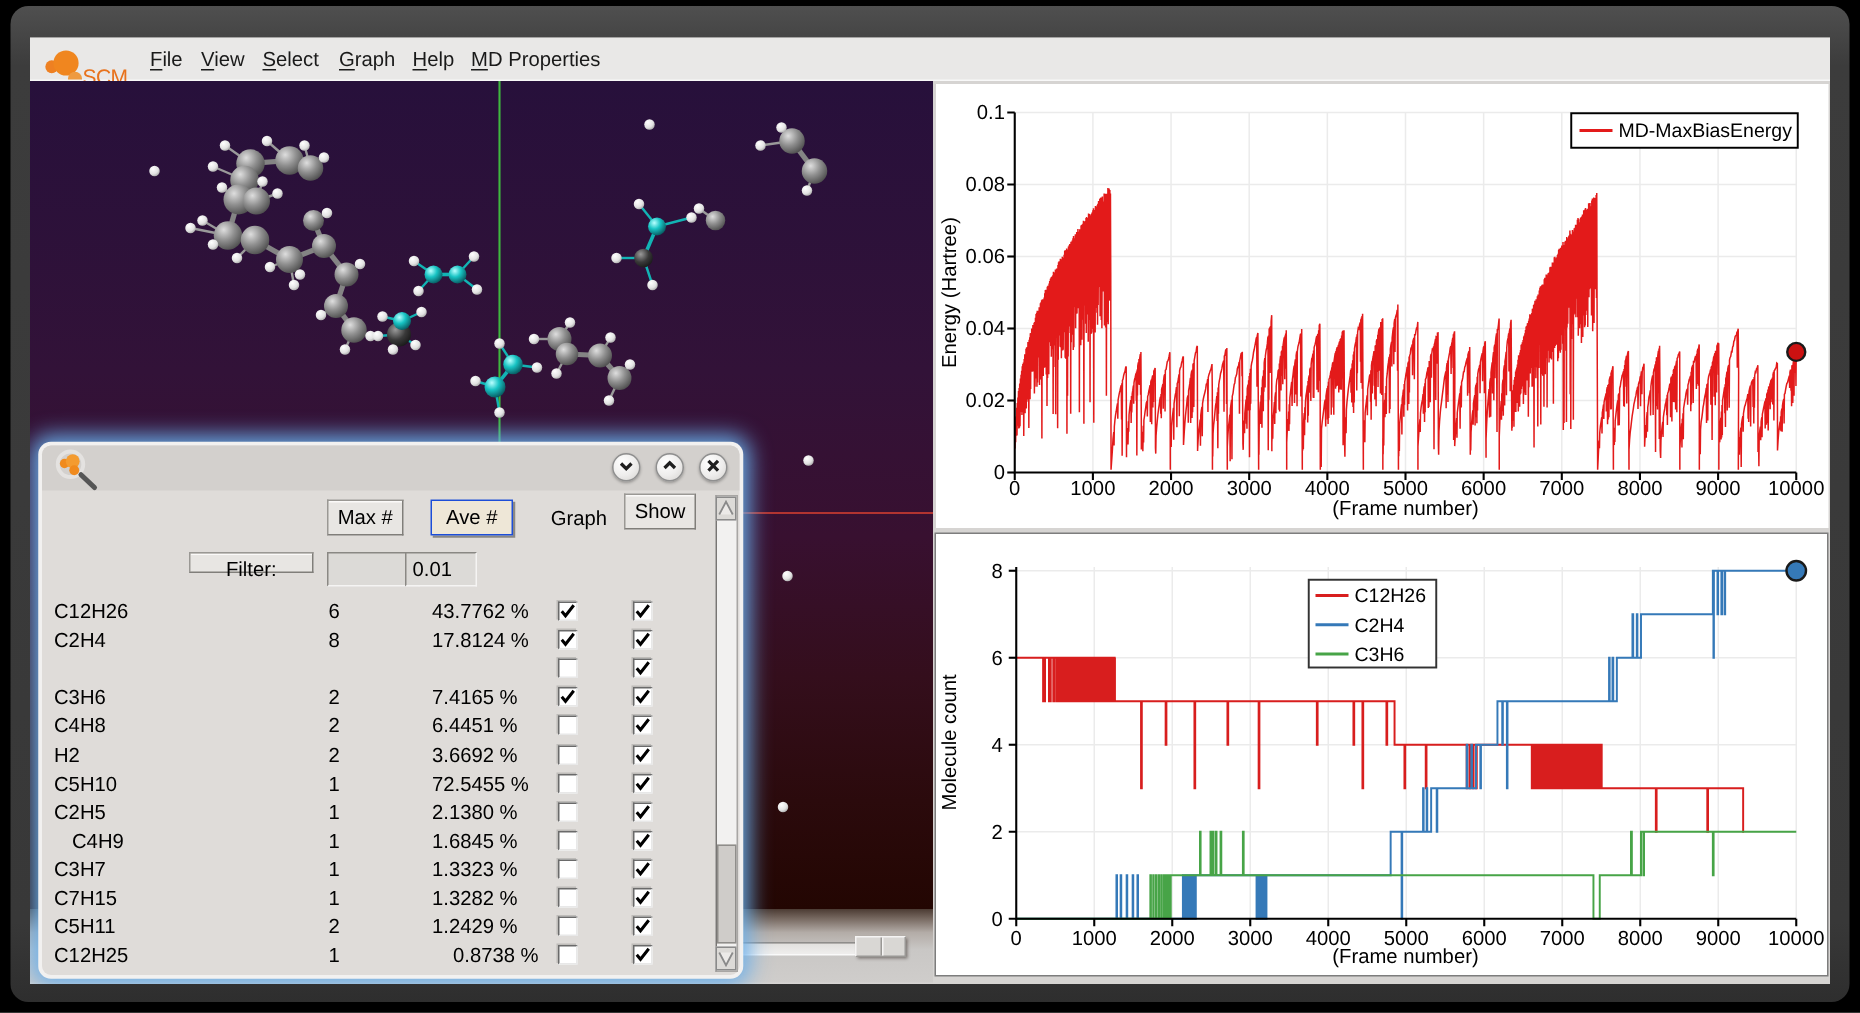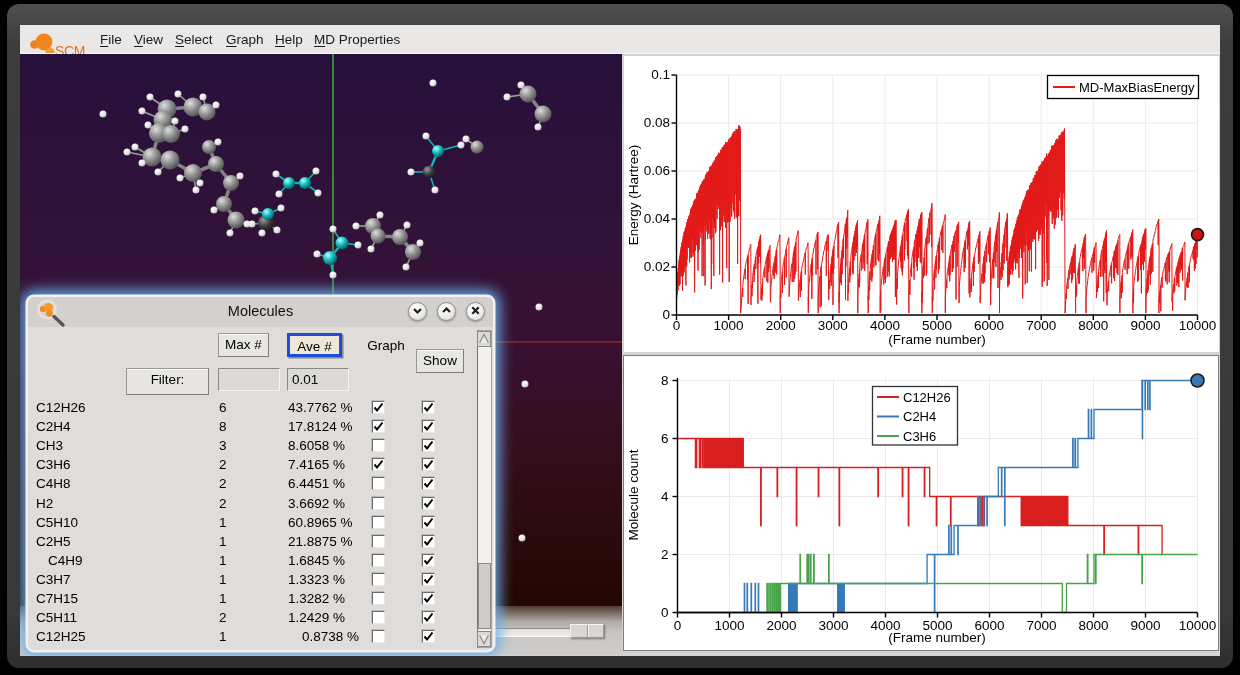--- a/index.html
+++ b/index.html
@@ -18,21 +18,21 @@
 .shandle:after{content:"";position:absolute;left:16px;top:0;width:1px;height:12px;background:#9a9895;box-shadow:1px 0 0 #f5f4f3}
 .dialog{position:absolute;left:8px;top:272px;width:465px;height:353px;background:#dfdcd9;border-radius:6px;
  box-shadow:0 0 0 2.5px #f2f1f0,0 0 14px 7px rgba(105,175,235,0.95)}
 .dlg-title{position:absolute;left:0;top:0;width:100%;height:30px;background:#d3d0cd;border-radius:6px 6px 0 0}
 .dlg-titletext{position:absolute;left:0;top:6px;width:100%;text-align:center;font-size:14.5px;color:#111}
 .cbtn{position:absolute;width:19px;height:19px;border-radius:50%;border:1.5px solid #8f8f8f;
  background:radial-gradient(circle at 35% 30%,#ffffff,#eeedec 55%,#d5d3d0);box-shadow:0 1px 2px rgba(0,0,0,0.3)}
 .cbtn svg{position:absolute;left:-1.5px;top:-1.5px}
 .btn{position:absolute;background:#e8e6e3;border:1px solid #9a9894;border-bottom-color:#807e7a;border-right-color:#807e7a;
  font-size:13.5px;text-align:center;line-height:21px;color:#000;box-shadow:inset 0 1px 0 #fbfaf9}
-.btn.active{background:#eee7d7;border:3px solid #1d4ed8;box-shadow:1.5px 1.5px 0 #8a8884}
+.btn.active{background:#eee7d7;border:1px solid #1d4ed8;box-shadow:1.5px 1.5px 0 #8a8884}
 .lbl{position:absolute;font-size:13.5px;color:#000}
 .entry{position:absolute;background:#dcdad7;border:1px solid #8a8884;border-bottom-color:#f5f4f3;border-right-color:#f5f4f3;
  font-size:13.5px;line-height:21px;padding-left:4px;color:#000}
 .row{position:absolute;left:0;width:440px;height:19px;font-size:13.5px;line-height:19px;color:#000}
 .row span{position:absolute;white-space:pre}
 .cb{position:absolute;width:13px;height:13px;background:#fff;border:1px solid #6a6a6a;border-bottom-color:#e8e8e8;border-right-color:#e8e8e8;box-shadow:-1px -1px 0 rgba(90,90,90,0.25)}
 .cb svg{position:absolute;left:0;top:0}
 .sbar{position:absolute;left:449px;top:33px;width:15px;height:318px;background:#f2f1f0;border:1px solid #a8a6a4;border-left:1px solid #787674}
 .sarrow{position:absolute;left:-1px;width:14px;height:16px;background:#dcdad7;border:1px solid #8a8a8a}
 .sarrow svg{position:absolute;left:-1px;top:-1px}
@@ -366,43 +366,42 @@
     </svg>
     <div class="dialog">
       <div class="dlg-title"></div>
       <svg style="position:absolute;left:8px;top:1px" width="40" height="32" viewBox="0 0 40 32">
         <circle cx="11" cy="11.5" r="8.5" fill="none" stroke="#e4e2e0" stroke-width="2.6"></circle>
         <line x1="18" y1="18.5" x2="27" y2="27" stroke="#555555" stroke-width="3.4" stroke-linecap="round"></line>
         <circle cx="7" cy="11" r="3.1" fill="#f08a1d"></circle>
         <circle cx="12.5" cy="9.5" r="4.6" fill="#f49b2f"></circle>
         <circle cx="13.5" cy="15.5" r="3.3" fill="#f08a1d"></circle>
       </svg>
-      <div class="dlg-titletext">Molecules</div>
       <div class="cbtn" style="left:380.0px;top:4.5px">
         <svg width="19" height="19" viewBox="-9.5 -9.5 19 19">
           <path d="M-3.5 -1.5 L0 2 L3.5 -1.5" fill="none" stroke="#1f1f1f" stroke-width="2.2"></path>
         </svg>
       </div>
       <div class="cbtn" style="left:409.0px;top:4.5px">
         <svg width="19" height="19" viewBox="-9.5 -9.5 19 19">
           <path d="M-3.5 1.5 L0 -2 L3.5 1.5" fill="none" stroke="#1f1f1f" stroke-width="2.2"></path>
         </svg>
       </div>
       <div class="cbtn" style="left:438.0px;top:4.5px">
         <svg width="19" height="19" viewBox="-9.5 -9.5 19 19">
           <path d="M-3.2 -3.2 L3.2 3.2 M-3.2 3.2 L3.2 -3.2" fill="none" stroke="#1f1f1f" stroke-width="2.2"></path>
         </svg>
       </div>
       <div class="btn" style="left:190px;top:36px;width:51px;height:24px">Max #</div>
       <div class="btn active" style="left:259px;top:36px;width:55px;height:24px">Ave #</div>
       <div class="lbl" style="left:333px;top:41px;width:50px;text-align:center">Graph</div>
-      <div class="btn" style="left:388px;top:52px;width:48px;height:24px">Show</div>
-      <div class="btn" style="left:98px;top:71px;width:83px;height:27px">Filter:</div>
+      <div class="btn" style="left:388px;top:32px;width:48px;height:24px">Show</div>
+      <div class="btn" style="left:98px;top:71px;width:83px;height:14px">Filter:</div>
       <div class="entry" style="left:190px;top:71px;width:62px;height:23px"></div>
-      <div class="entry" style="left:259px;top:71px;width:62px;height:23px">0.01</div>
+      <div class="entry" style="left:242px;top:71px;width:48px;height:23px">0.01</div>
       <div class="row" style="top:101.0px">
         <span style="left:8px">C12H26</span>
         <span style="left:191px">6</span>
         <span style="left:260px">43.7762 %</span>
       </div>
       <div class="cb" style="left:343.5px;top:104.0px">
         <svg width="11" height="11" viewBox="0 0 11 11">
           <path d="M1.5 5.5 L4 8.5 L9.5 1.5" fill="none" stroke="#000" stroke-width="2"></path>
         </svg>
       </div>
@@ -419,25 +418,20 @@
       <div class="cb" style="left:343.5px;top:123.1px">
         <svg width="11" height="11" viewBox="0 0 11 11">
           <path d="M1.5 5.5 L4 8.5 L9.5 1.5" fill="none" stroke="#000" stroke-width="2"></path>
         </svg>
       </div>
       <div class="cb" style="left:393.5px;top:123.1px">
         <svg width="11" height="11" viewBox="0 0 11 11">
           <path d="M1.5 5.5 L4 8.5 L9.5 1.5" fill="none" stroke="#000" stroke-width="2"></path>
         </svg>
       </div>
-      <div class="row" style="top:139.2px">
-        <span style="left:8px">CH3</span>
-        <span style="left:191px">3</span>
-        <span style="left:260px">8.6058 %</span>
-      </div>
       <div class="cb" style="left:343.5px;top:142.2px"></div>
       <div class="cb" style="left:393.5px;top:142.2px">
         <svg width="11" height="11" viewBox="0 0 11 11">
           <path d="M1.5 5.5 L4 8.5 L9.5 1.5" fill="none" stroke="#000" stroke-width="2"></path>
         </svg>
       </div>
       <div class="row" style="top:158.3px">
         <span style="left:8px">C3H6</span>
         <span style="left:191px">2</span>
         <span style="left:260px">7.4165 %</span>
@@ -470,32 +464,32 @@
       </div>
       <div class="cb" style="left:343.5px;top:199.5px"></div>
       <div class="cb" style="left:393.5px;top:199.5px">
         <svg width="11" height="11" viewBox="0 0 11 11">
           <path d="M1.5 5.5 L4 8.5 L9.5 1.5" fill="none" stroke="#000" stroke-width="2"></path>
         </svg>
       </div>
       <div class="row" style="top:215.6px">
         <span style="left:8px">C5H10</span>
         <span style="left:191px">1</span>
-        <span style="left:260px">60.8965 %</span>
+        <span style="left:260px">72.5455 %</span>
       </div>
       <div class="cb" style="left:343.5px;top:218.6px"></div>
       <div class="cb" style="left:393.5px;top:218.6px">
         <svg width="11" height="11" viewBox="0 0 11 11">
           <path d="M1.5 5.5 L4 8.5 L9.5 1.5" fill="none" stroke="#000" stroke-width="2"></path>
         </svg>
       </div>
       <div class="row" style="top:234.7px">
         <span style="left:8px">C2H5</span>
         <span style="left:191px">1</span>
-        <span style="left:260px">21.8875 %</span>
+        <span style="left:260px">2.1380 %</span>
       </div>
       <div class="cb" style="left:343.5px;top:237.7px"></div>
       <div class="cb" style="left:393.5px;top:237.7px">
         <svg width="11" height="11" viewBox="0 0 11 11">
           <path d="M1.5 5.5 L4 8.5 L9.5 1.5" fill="none" stroke="#000" stroke-width="2"></path>
         </svg>
       </div>
       <div class="row" style="top:253.8px">
         <span style="left:20px">C4H9</span>
         <span style="left:191px">1</span>

